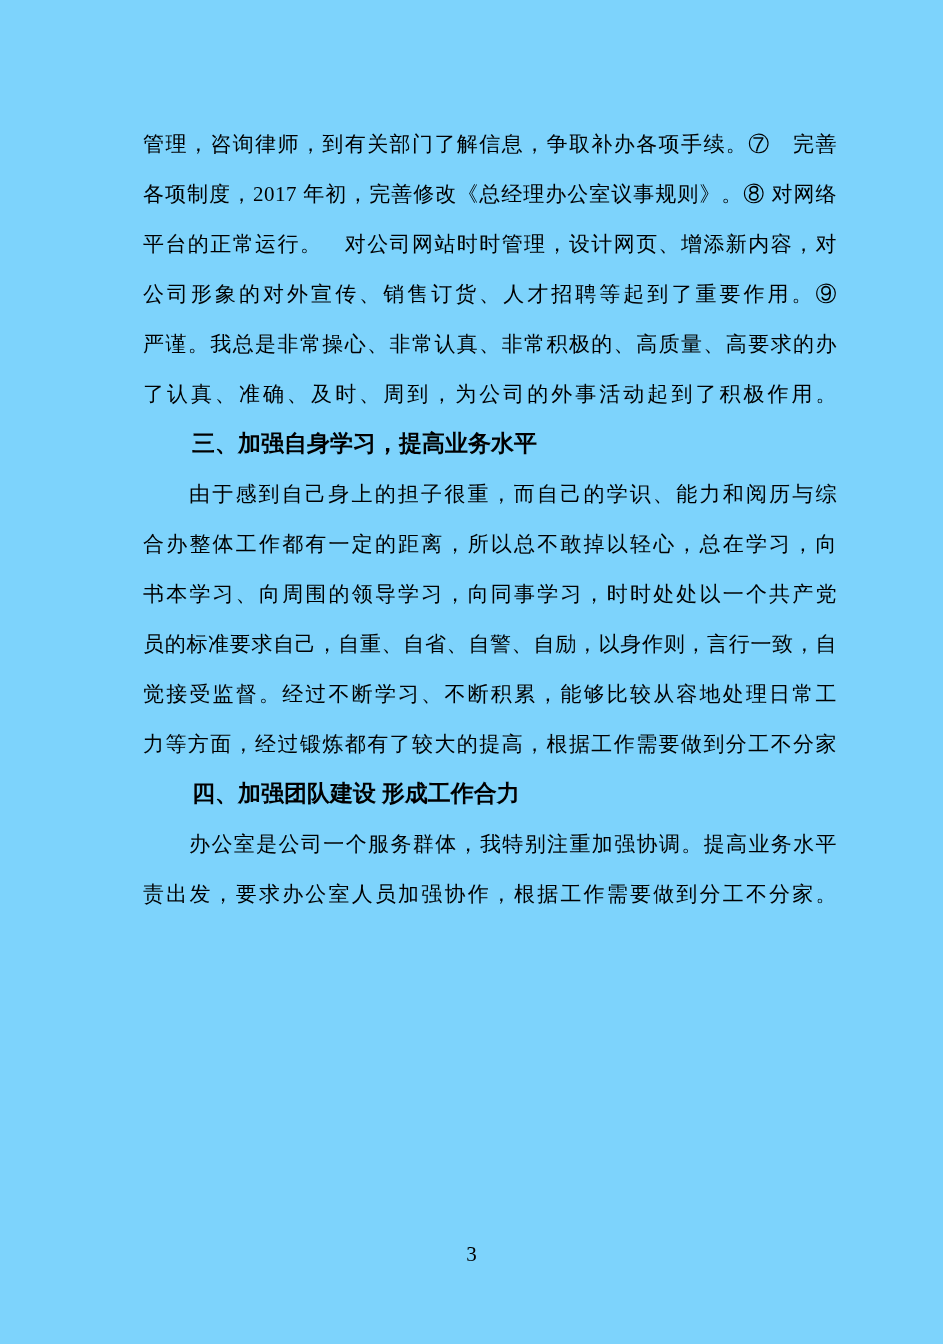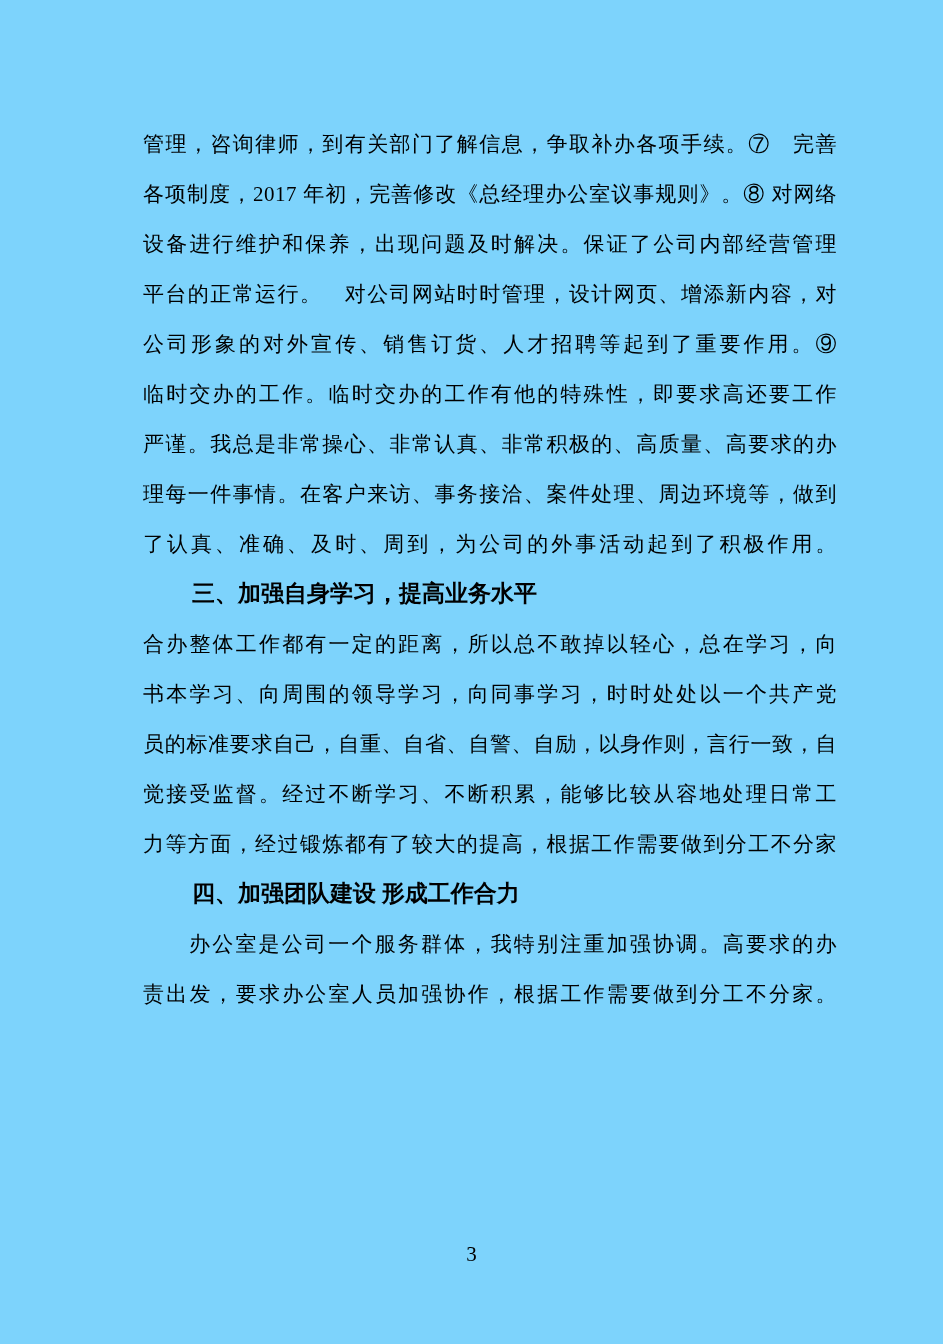--- a/index.html
+++ b/index.html
@@ -63,37 +63,35 @@
   }
 </style>
 </head>
 <body>
 
 <div class="page">
   <div class="content">
 
     <div class="line">管理，咨询律师，到有关部门了解信息，争取补办各项手续。⑦　完善</div>
     <div class="line">各项制度，2017 年初，完善修改《总经理办公室议事规则》。⑧ 对网络</div>
-    <div class="line">设备进行维护和保养，出现问题及时解决。保证了公司内部经营管理</div>
     <div class="line">平台的正常运行。　对公司网站时时管理，设计网页、增添新内容，对</div>
     <div class="line">公司形象的对外宣传、销售订货、人才招聘等起到了重要作用。⑨</div>
-    <div class="line">临时交办的工作。临时交办的工作有他的特殊性，即要求高还要工作</div>
     <div class="line">严谨。我总是非常操心、非常认真、非常积极的、高质量、高要求的办</div>
-    <div class="line">理每一件事情。在客户来访、事务接洽、案件处理、周边环境等，做到</div>
     <div class="line">了认真、准确、及时、周到，为公司的外事活动起到了积极作用。</div>
 
     <h2 class="heading">三、加强自身学习，提高业务水平</h2>
 
+    <div class="line indent">由于感到自己身上的担子很重，而自己的学识、能力和阅历与综</div>
     <div class="line">合办整体工作都有一定的距离，所以总不敢掉以轻心，总在学习，向</div>
     <div class="line">书本学习、向周围的领导学习，向同事学习，时时处处以一个共产党</div>
     <div class="line">员的标准要求自己，自重、自省、自警、自励，以身作则，言行一致，自</div>
     <div class="line">觉接受监督。经过不断学习、不断积累，能够比较从容地处理日常工</div>
     <div class="line">力等方面，经过锻炼都有了较大的提高，根据工作需要做到分工不分家</div>
 
     <h2 class="heading">四、加强团队建设 形成工作合力</h2>
 
-    <div class="line indent">办公室是公司一个服务群体，我特别注重加强协调。高要求的办</div>
+    <div class="line indent">办公室是公司一个服务群体，我特别注重加强协调。提高业务水平</div>
     <div class="line">责出发，要求办公室人员加强协作，根据工作需要做到分工不分家。</div>
 
   </div>
 
   <div class="footer">3</div>
 </div>
 
 </body></html>

